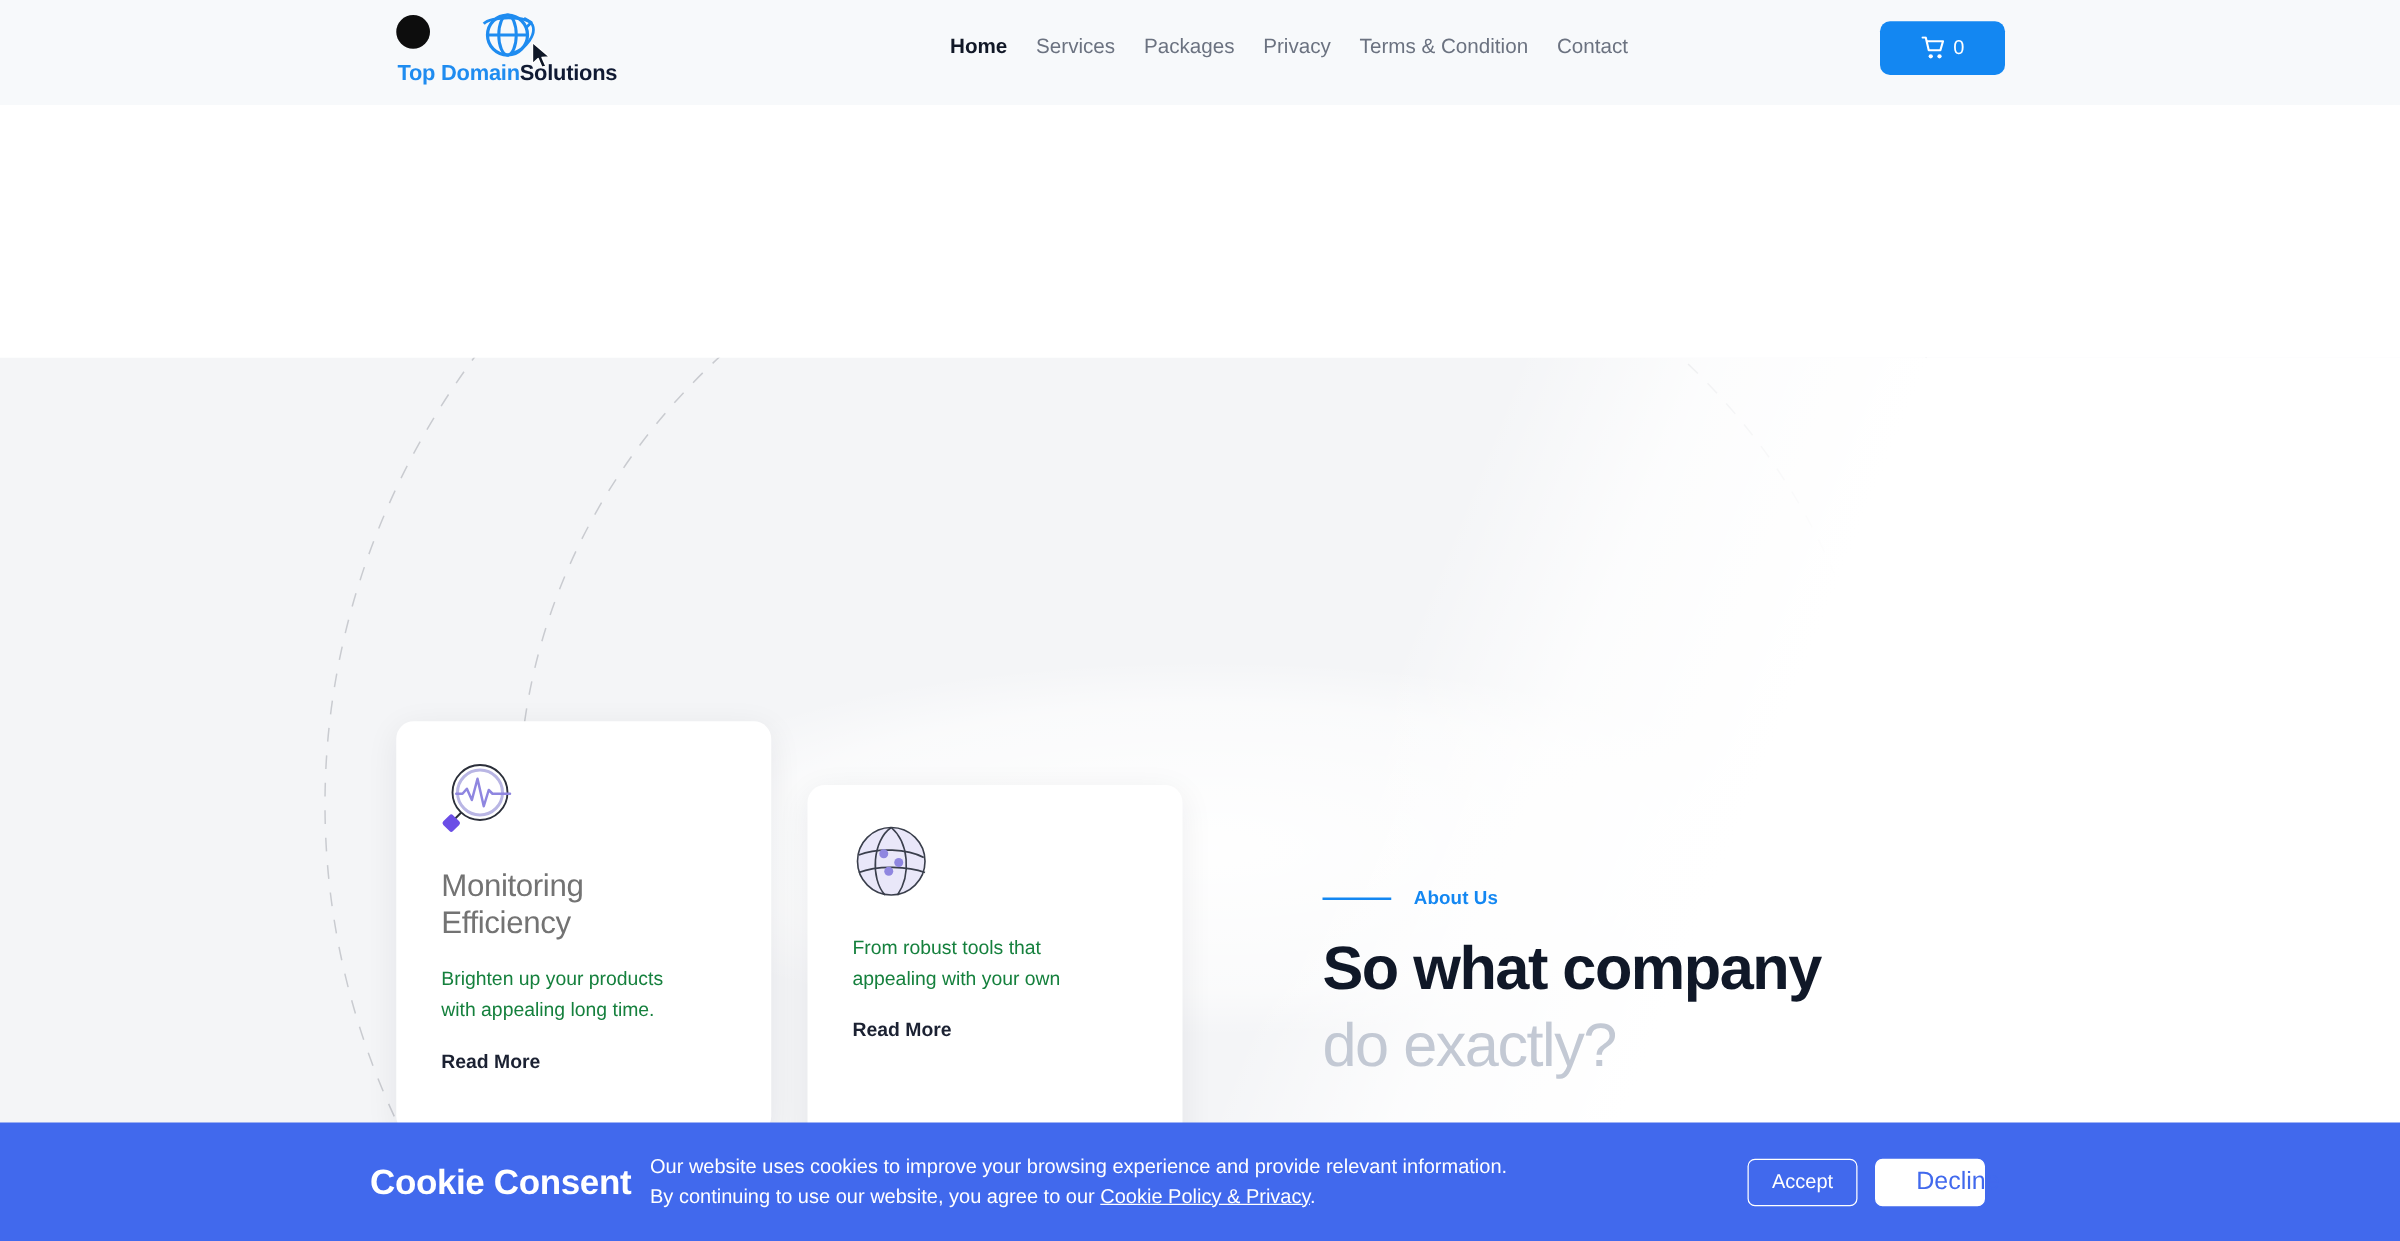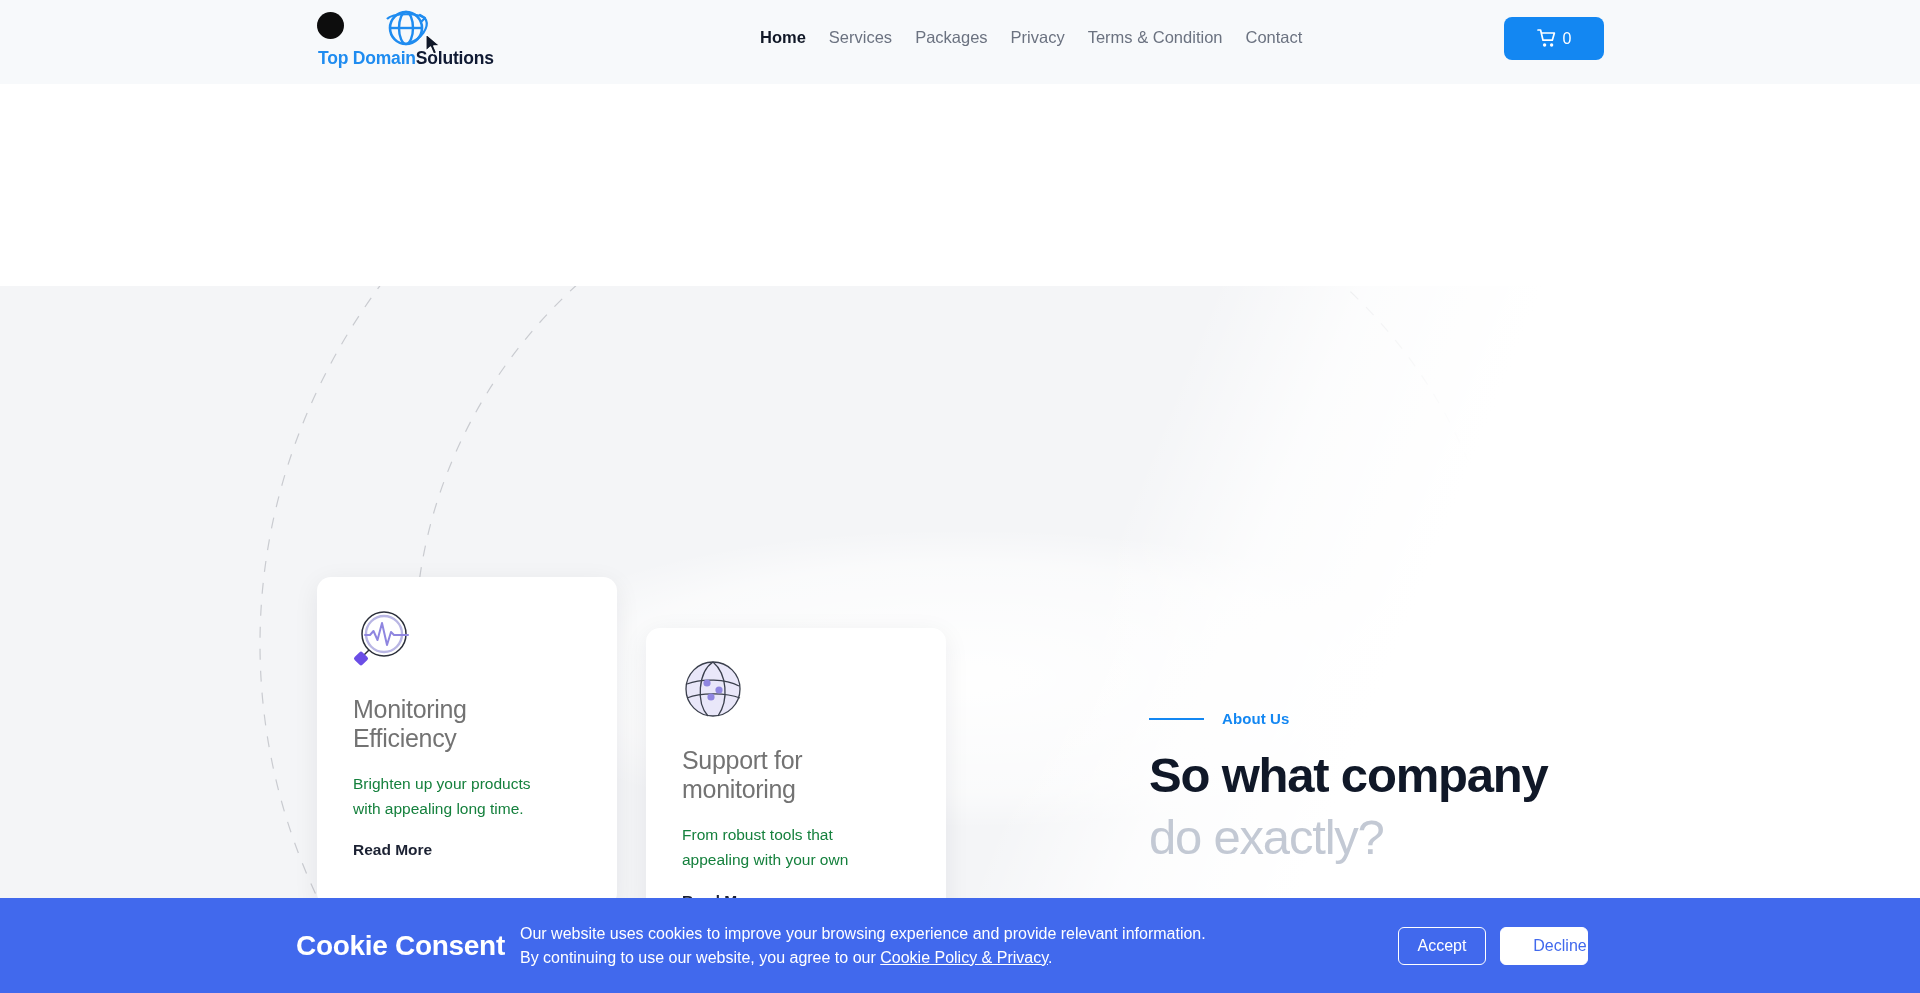--- a/index.html
+++ b/index.html
@@ -109,21 +109,21 @@
     font-size: 15.5px; color: #15803d; line-height: 1.62;
     white-space: pre-line;
   }
   .card-link {
     display: inline-block; margin-top: 20px;
     font-size: 15.5px; font-weight: 700; color: #1b2132;
     text-decoration: none;
   }
 
   
-  .about { position: absolute; left: 1149px; top: 710px; z-index: 14; }
+  .about { position: absolute; left: 1058px; top: 710px; z-index: 14; }
   .about-eyebrow-row { display: flex; align-items: center; gap: 18px; margin-bottom: 22px; }
   .eyebrow-line { width: 55px; height: 2px; background: #1387f2; display: block; }
   .about-eyebrow { font-size: 15px; font-weight: 700; color: #1387f2; letter-spacing: 0.1px; }
   .about-title-1 {
     font-size: 49px; font-weight: 700; color: #101828;
     line-height: 1.1; letter-spacing: -1.2px; white-space: nowrap;
   }
   .about-title-2 {
     font-size: 49px; font-weight: 400; color: #c3c9d4;
     line-height: 1.1; letter-spacing: -1.2px; white-space: nowrap;
@@ -155,21 +155,21 @@
   }
   .btn-accept {
     width: 88px; height: 38px; border-radius: 6px;
     background: transparent; border: 1.6px solid #ffffff;
     color: #ffffff; font-size: 16px; cursor: pointer;
     font-family: "Liberation Sans", sans-serif;
   }
   .btn-decline {
     width: 88px; height: 38px; border-radius: 6px;
     background: #ffffff; border: 1.6px solid #ffffff;
-    color: #4169ed; font-size: 16px; cursor: pointer;
+    color: #4169ed; font-size: 20px; cursor: pointer;
     font-family: "Liberation Sans", sans-serif;
     padding-left: 32px;
   }
 </style>
 </head>
 <body>
 
 <div id="page">
 
   <div class="section-gray">
@@ -209,22 +209,20 @@
         <circle cx="31" cy="31" r="27" stroke="#3a3f4c" stroke-width="1.3" fill="none"></circle>
         <path d="M31 4 C16 14 14 45 26 58" stroke="#3a3f4c" stroke-width="1.3" fill="none"></path>
         <path d="M31 4 C45 16 47 42 36 58" stroke="#3a3f4c" stroke-width="1.3" fill="none"></path>
         <path d="M5 26 C20 20 44 21 57 28" stroke="#3a3f4c" stroke-width="1.3" fill="none"></path>
         <path d="M5 40 C20 34 45 35 58 40" stroke="#3a3f4c" stroke-width="1.3" fill="none"></path>
         <circle cx="25" cy="25" r="3.6" fill="#8f86e0"></circle>
         <circle cx="37" cy="32" r="3.6" fill="#8f86e0"></circle>
         <circle cx="29" cy="39" r="3.6" fill="#8f86e0"></circle>
       </svg>
     </div>
-    <div class="card-title">Support for
-monitoring</div>
     <div class="card-text">From robust tools that
 appealing with your own</div>
     <a class="card-link" href="#">Read More</a>
   </div>
 
   <div class="about">
     <div class="about-eyebrow-row">
       <span class="eyebrow-line"></span>
       <span class="about-eyebrow">About Us</span>
     </div>

